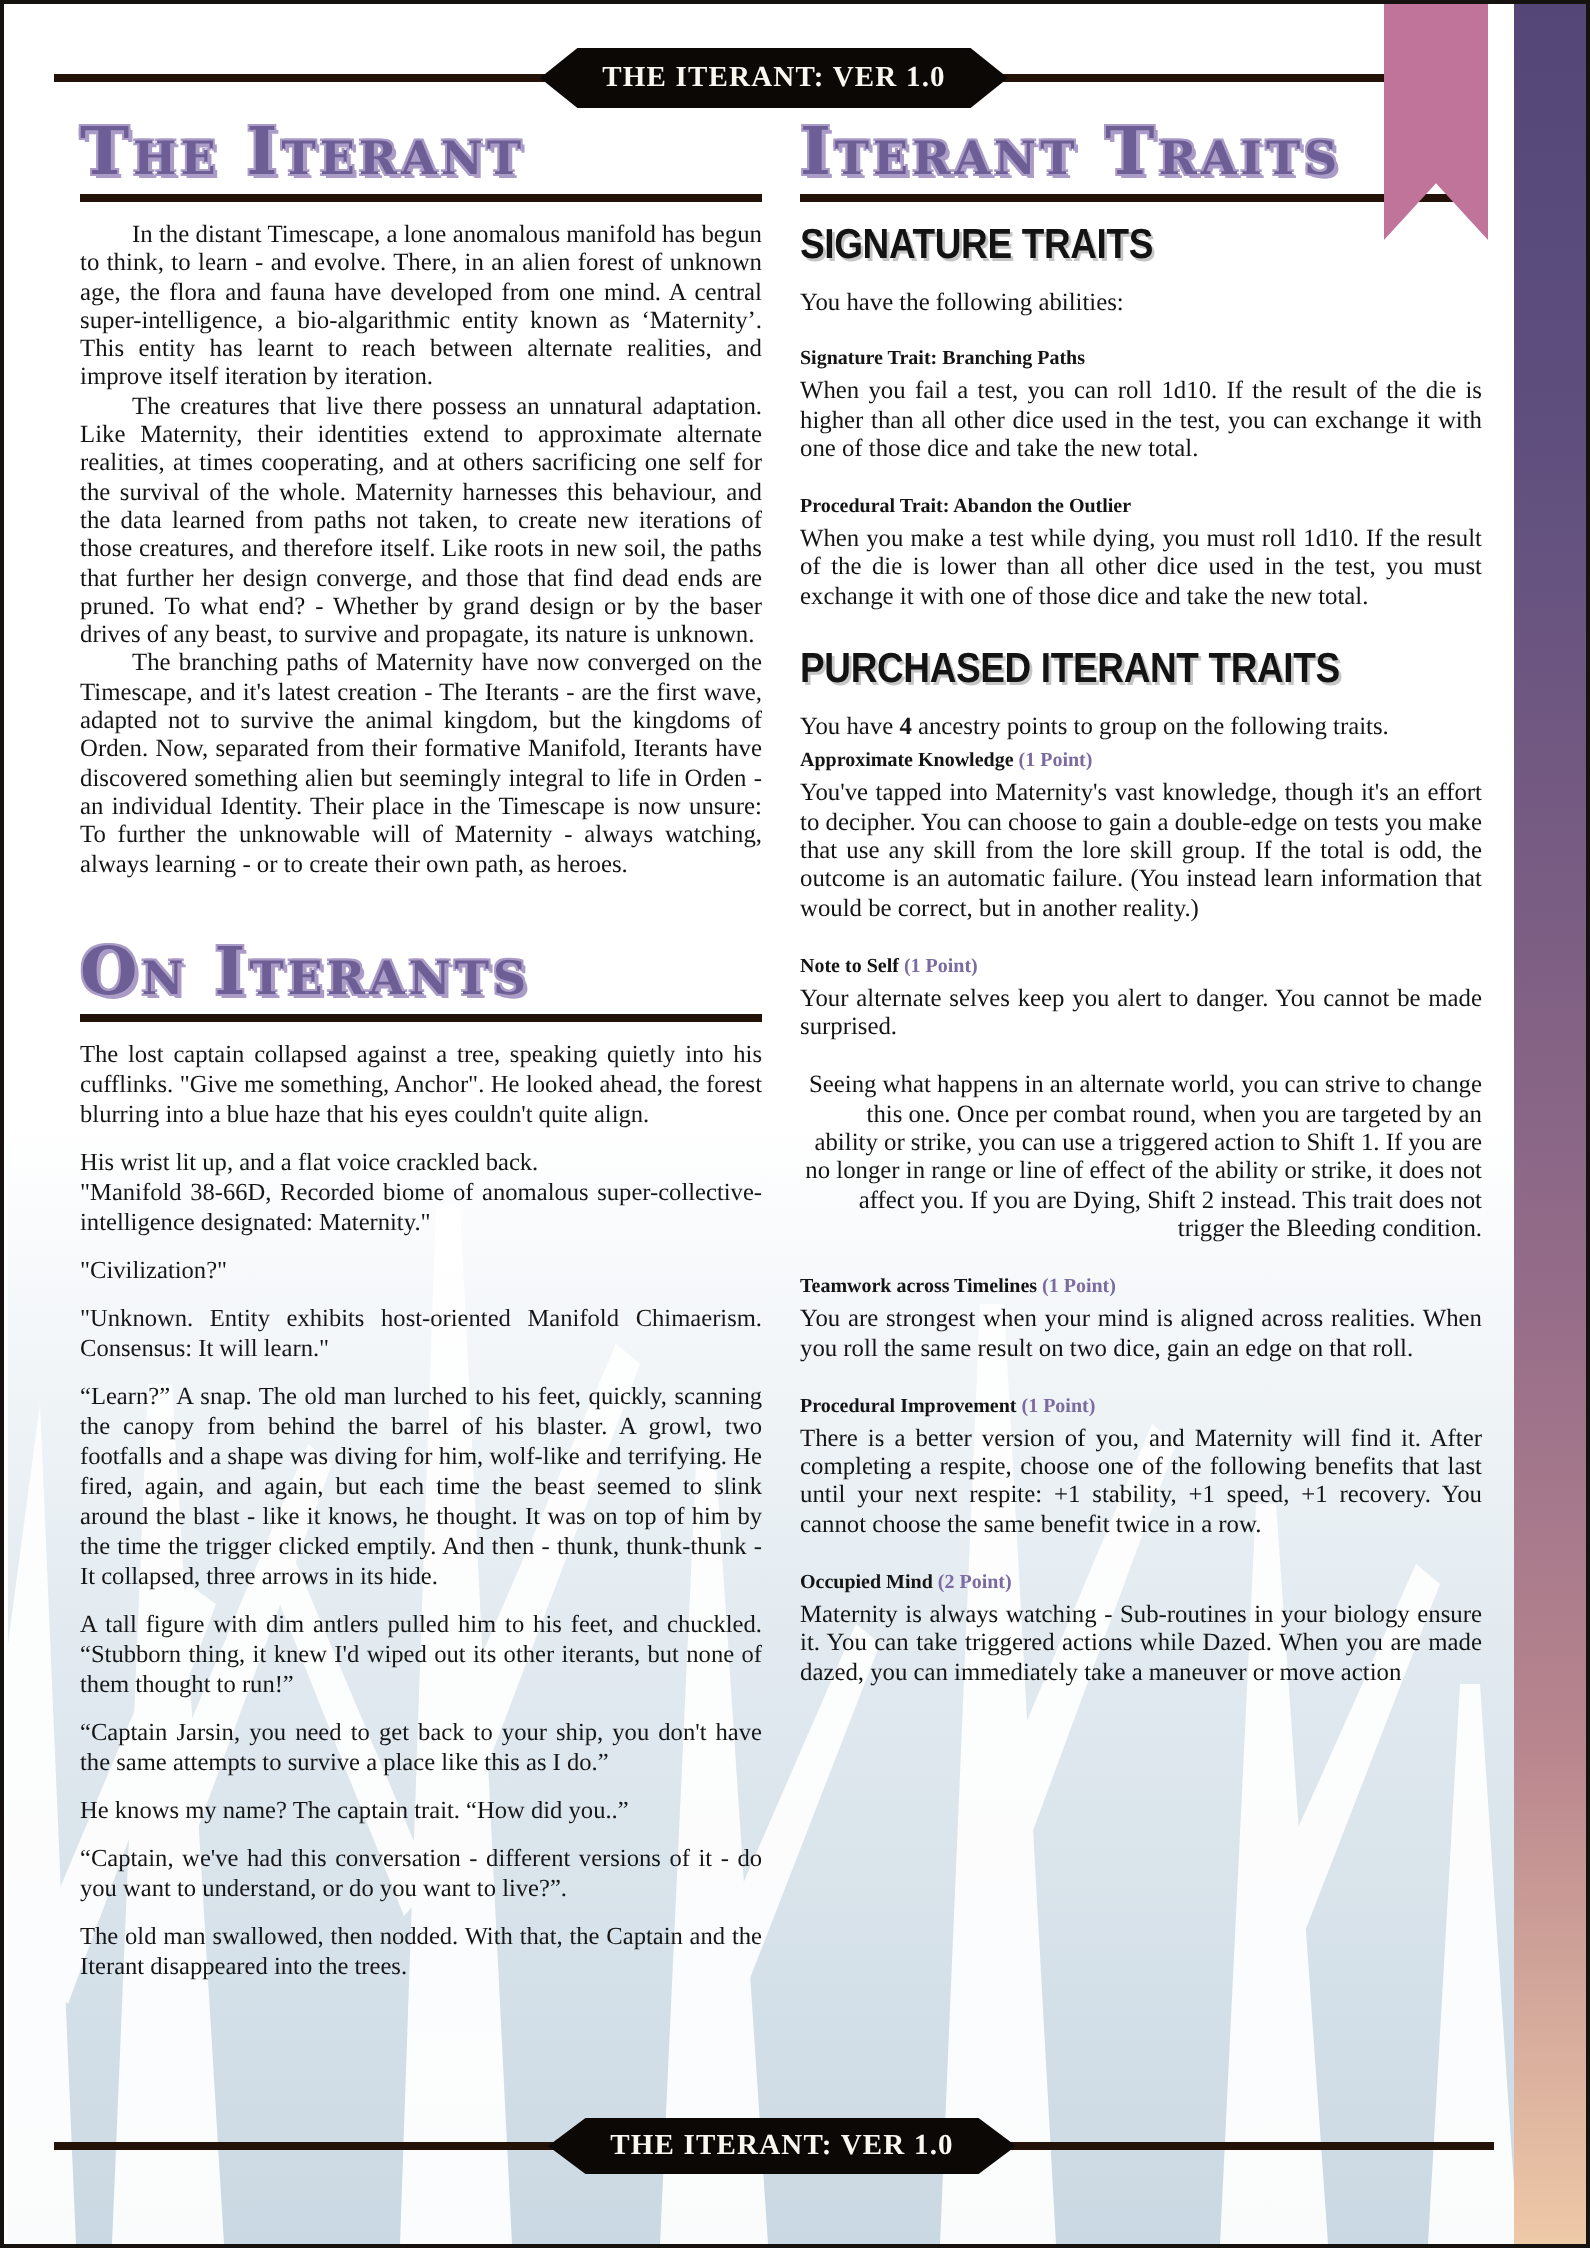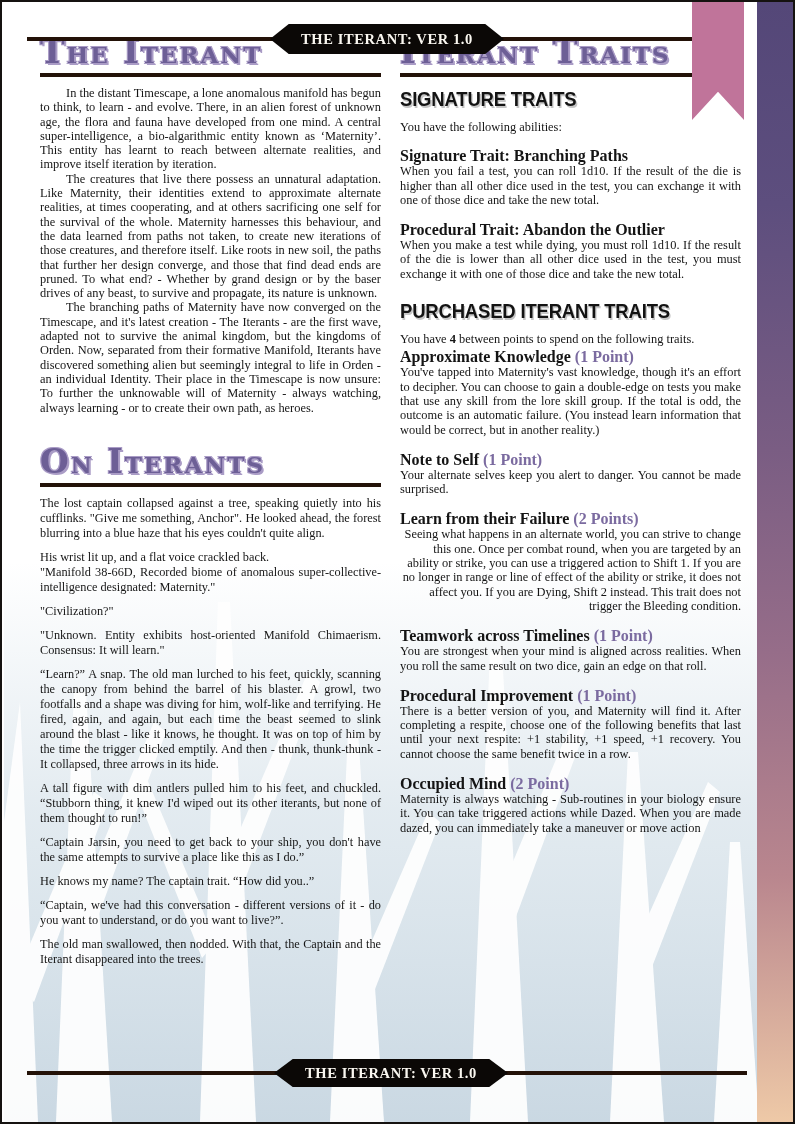--- a/index.html
+++ b/index.html
@@ -24,21 +24,21 @@
   }
   
   .rule-line { position:absolute; height:4px; background:#231208; z-index:3; }
   .hexbanner {
     position:absolute; background:#0b0806; color:#faf7f0; z-index:3;
     display:flex; align-items:center; justify-content:center;
     font-family:"Liberation Serif", serif; font-weight:bold; font-size:14.5px; letter-spacing:.6px;
     clip-path:polygon(0 50%,8% 0,92% 0,100% 50%,92% 100%,8% 100%);
   }
   
-  .col { position:absolute; top:32px; width:341px; z-index:1; }
+  .col { position:absolute; top:56px; width:341px; z-index:1; }
   .col-left  { left:38px; }
   .col-right { left:398px; }
   h1.fancy {
     font-family:"DejaVu Serif", serif; font-weight:bold; font-variant:small-caps;
     font-size:33px; line-height:36px; letter-spacing:2px; color:#6d5f96; white-space:nowrap;
     text-shadow:1px 1px 0 #aa9cc6,-1px -1px 0 #aa9cc6,1px -1px 0 #aa9cc6,-1px 1px 0 #aa9cc6,2px 2px 0 #aa9cc6;
   }
   .hrule { height:4px; background:#231208; margin:3px 0 9px; }
   h2.sans {
     font-family:"Liberation Sans", sans-serif; font-weight:bold; font-size:21px; line-height:24px;
@@ -46,21 +46,21 @@
     text-shadow:1.5px 1.5px 0 #c6c6c6; margin:10px 0 9px; white-space:nowrap;
   }
   p.body { font-size:12.4px; line-height:14.3px; text-align:justify; text-indent:26px; }
   p.nobody { font-size:12.4px; line-height:14.3px; text-align:justify; text-indent:0; }
   .narrative p {
     font-size:12.3px; line-height:15px; text-align:justify;
     margin:0 0 9px; color:#161616;
   }
   .narrative p.tight { margin-bottom:0; }
   .trait { margin-top:15px; }
-  .trait-name { font-weight:bold; font-size:16px; line-height:16px;font-family:Liberation Serif, serif; }
+  .trait-name { font-weight:bold; font-size:10px; line-height:16px;font-family:Liberation Serif, serif; }
   .trait-cost { font-weight:bold; color:#7b6ba0; }
   .trait-desc { font-size:12.4px; line-height:14.3px; text-align:justify; }
   .trait-desc.ragged { text-align:right; }
   .sig-intro { margin-bottom:14px; }
   .pur-intro b { font-weight:bold; }
   .footer-credits {
     position:absolute; left:38px; top:1090px; z-index:3;
     font-size:12.6px; color:#141414; font-family:"Liberation Serif", serif;margin-top:36px;
   }
   .footer-credits b { font-weight:bold; }
@@ -144,34 +144,33 @@
     <div>
       <div class="trait-name">Signature Trait: Branching Paths</div>
       <div class="trait-desc">When you fail a test, you can roll 1d10. If the result of the die is higher than all other dice used in the test, you can exchange it with one of those dice and take the new total.</div>
     </div>
     <div class="trait">
       <div class="trait-name">Procedural Trait: Abandon the Outlier</div>
       <div class="trait-desc">When you make a test while dying, you must roll 1d10. If the result of the die is lower than all other dice used in the test, you must exchange it with one of those dice and take the new total.</div>
     </div>
 
     <h2 class="sans" style="margin-top:18px;">PURCHASED ITERANT TRAITS</h2>
-    <p class="nobody pur-intro"><span>You have </span><b>4</b><span> between points to spend on the following traits.</span></p>
+    <p class="nobody pur-intro"><span>You have </span><b>4</b><span> ancestry points to group on the following traits.</span></p>
 
     <div class="trait sp2">
       <div class="trait-name"><span>Approximate Knowledge</span> <span class="trait-cost">(1 Point)</span></div>
       <div class="trait-desc">You've tapped into Maternity's vast knowledge, though it's an effort to decipher. You can choose to gain a double-edge on tests you make that use any skill from the lore skill group. If the total is odd, the outcome is an automatic failure. (You instead learn information that would be correct, but in another reality.)</div>
     </div>
 
     <div class="trait">
       <div class="trait-name"><span>Note to Self</span> <span class="trait-cost">(1 Point)</span></div>
       <div class="trait-desc">Your alternate selves keep you alert to danger. You cannot be made surprised.</div>
     </div>
 
     <div class="trait">
-      <div class="trait-name"><span>Learn from their Failure</span> <span class="trait-cost">(2 Points)</span></div>
       <div class="trait-desc ragged">Seeing what happens in an alternate world, you can strive to change this one. Once per combat round, when you are targeted by an ability or strike, you can use a triggered action to Shift 1. If you are no longer in range or line of effect of the ability or strike, it does not affect you. If you are Dying, Shift 2 instead. This trait does not trigger the Bleeding condition.</div>
     </div>
 
     <div class="trait">
       <div class="trait-name"><span>Teamwork across Timelines</span> <span class="trait-cost">(1 Point)</span></div>
       <div class="trait-desc">You are strongest when your mind is aligned across realities. When you roll the same result on two dice, gain an edge on that roll.</div>
     </div>
 
     <div class="trait">
       <div class="trait-name"><span>Procedural Improvement</span> <span class="trait-cost">(1 Point)</span></div>

